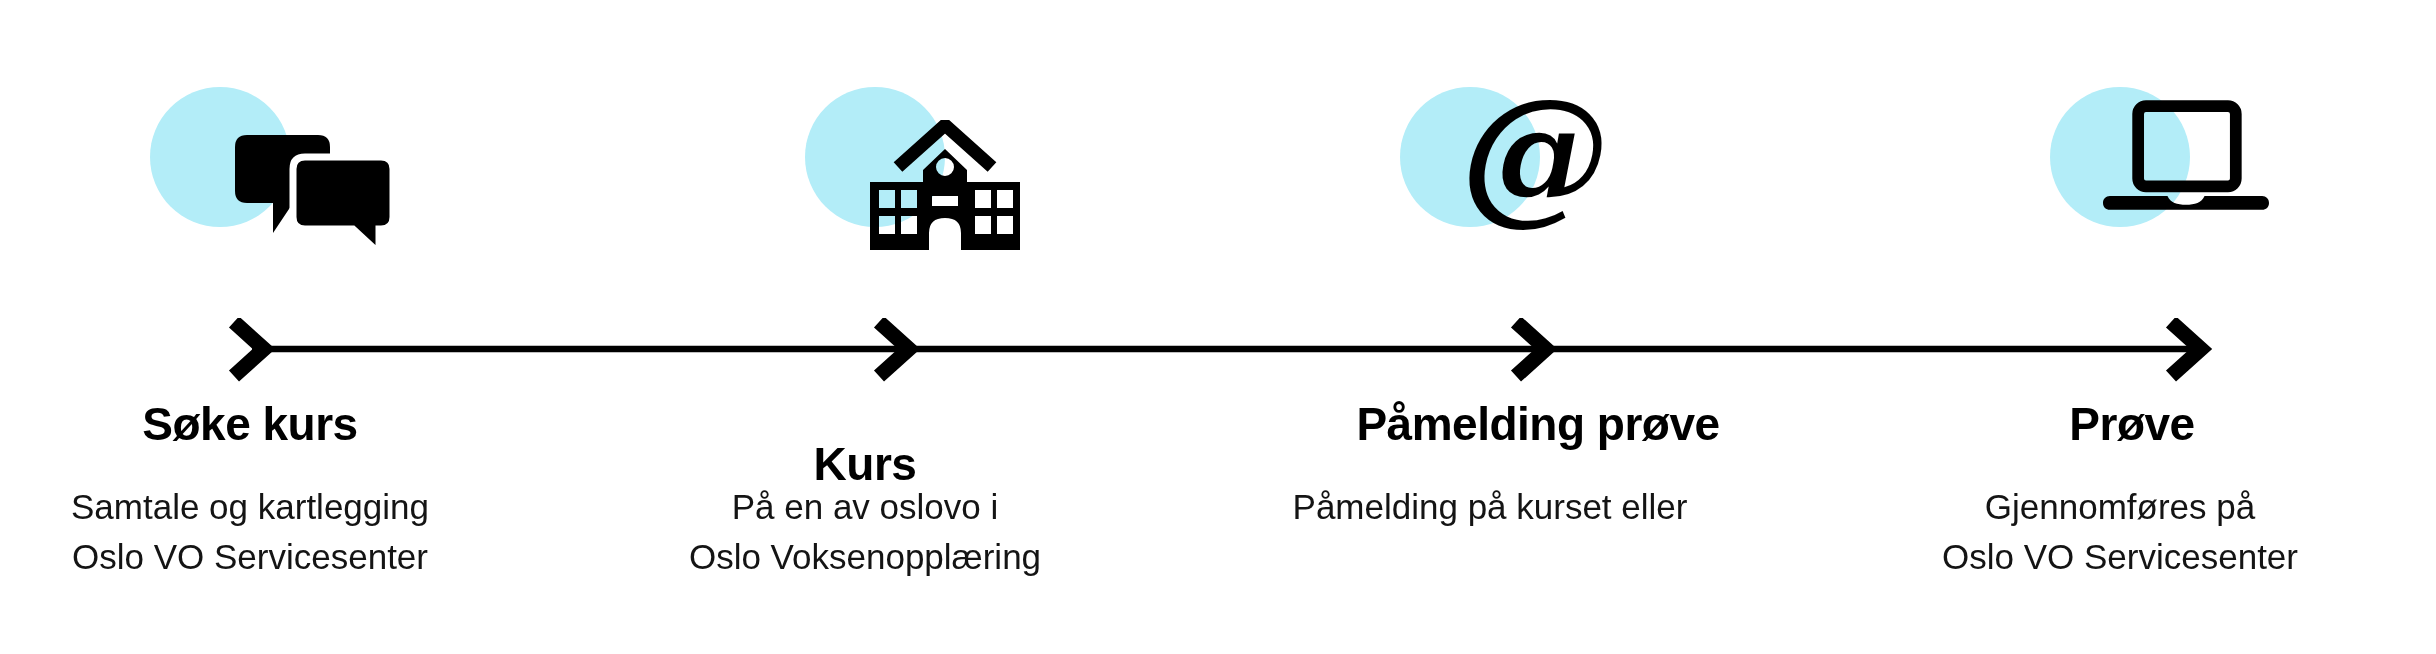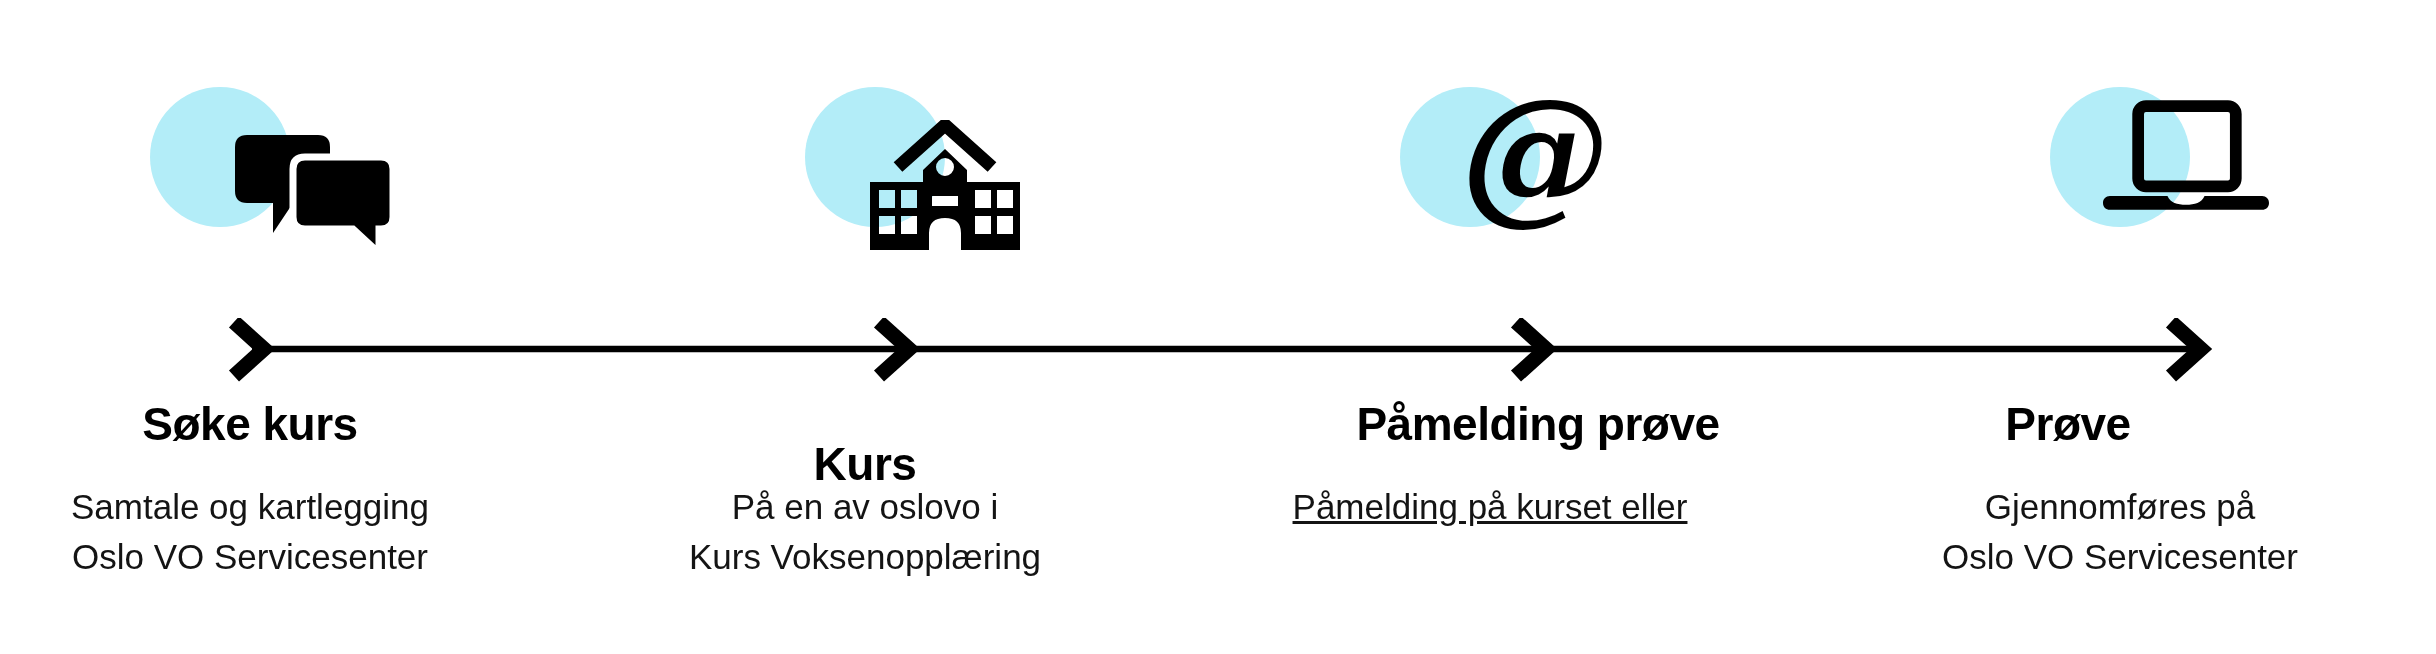--- a/index.html
+++ b/index.html
@@ -63,24 +63,24 @@
     width: 640px;
     text-align: center;
     font-size: 35px;
     font-weight: 400;
     line-height: 50px;
     color: #141414;
   }
   .t1 { left: -50px; }
   .t2 { left: 565px; margin-top: 40px; }
   .t3 { left: 1238px; }
-  .t4 { left: 1768px; }
+  .t4 { left: 1832px; }
   .d1 { left: -70px; }
   .d2 { left: 545px; }
-  .d3 { left: 1170px; text-decoration: underline; }
+  .d3 { left: 1170px; }
   .d4 { left: 1800px; }
 
   .inline-link {
     color: inherit;
     text-decoration: underline;
     text-decoration-thickness: 2.5px;
     text-underline-offset: 7px;
     cursor: pointer;
   }
 </style>
@@ -142,21 +142,21 @@
   <div class="step-title t3">Påmelding prøve</div>
   <div class="step-title t4">Prøve</div>
 
   <div class="step-desc d1">
     <div>Samtale og kartlegging</div>
     <div>Oslo VO Servicesenter</div>
   </div>
 
   <div class="step-desc d2">
     <div>På en av oslovo i</div>
-    <div>Kurs Voksenopplæring</div>
+    <div>Oslo Voksenopplæring</div>
   </div>
 
   <div class="step-desc d3">
     <div>Påmelding på kurset eller</div>
   </div>
 
   <div class="step-desc d4">
     <div>Gjennomføres på</div>
     <div>Oslo VO Servicesenter</div>
   </div>

